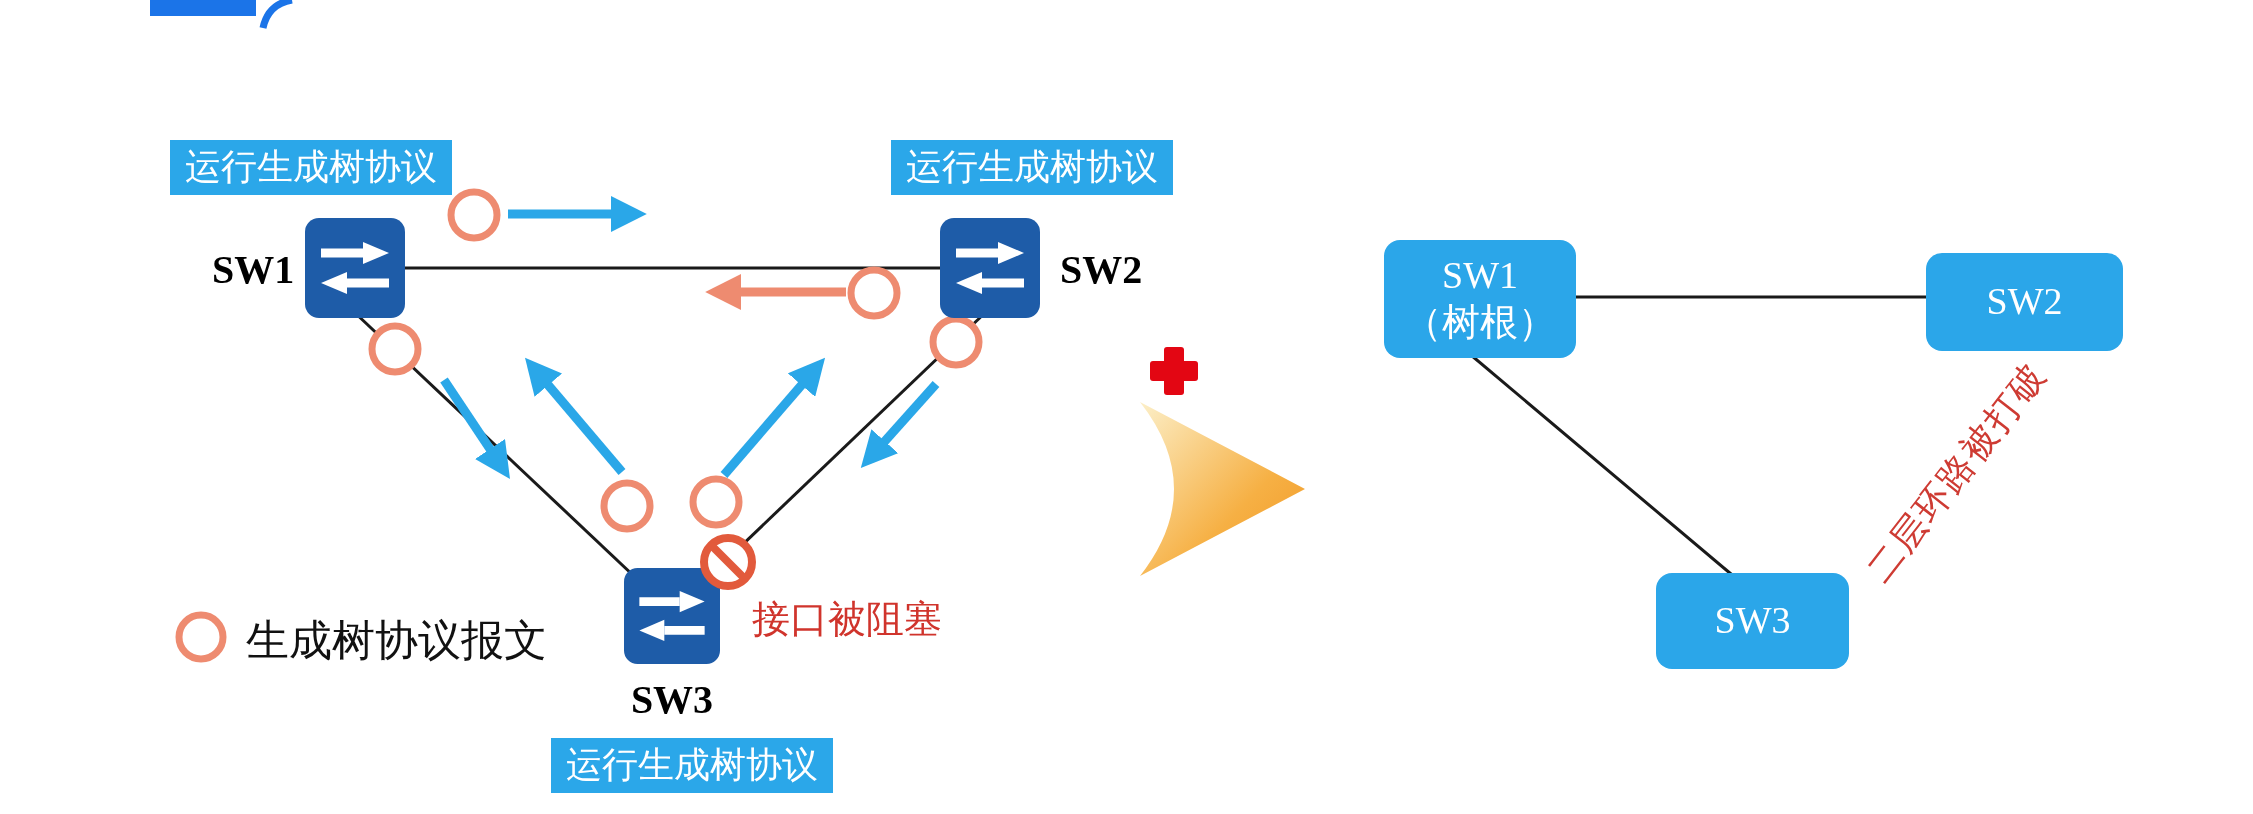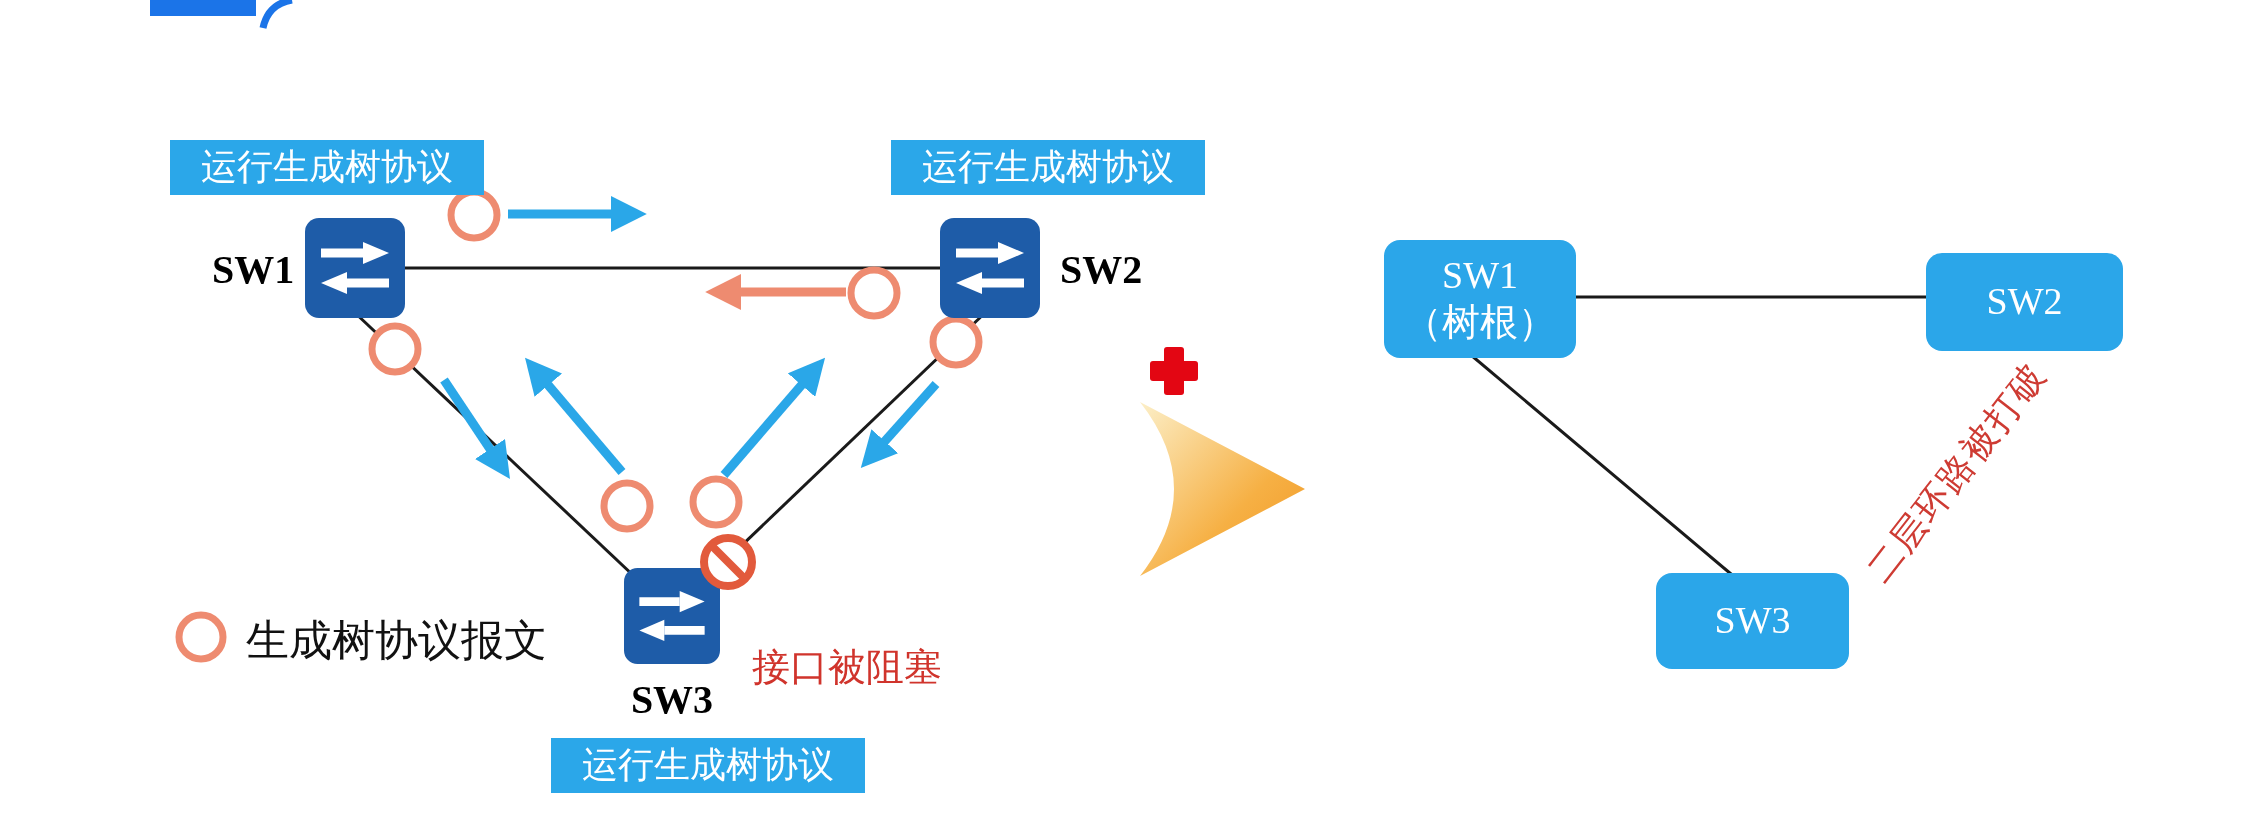--- a/index.html
+++ b/index.html
@@ -5,35 +5,35 @@
   * { margin:0; padding:0; box-sizing:border-box; }
   html,body { background:#ffffff; }
   .canvas {
     position:relative; width:2253px; height:814px; background:#fff; overflow:hidden;
     font-family:"Liberation Sans", sans-serif;
   }
   .overlay { position:absolute; left:0; top:0; z-index:1; }
   .abs { position:absolute; z-index:2; }
   .stp-label {
     background:var(--label-bg,#2BA7E9); color:#fff; font-size:36px;
-    padding:3px 31px; white-space:nowrap;
+    padding:3px 15px; white-space:nowrap;
   }
   .switch-box { width:100px; height:100px; }
   .switch-box svg { display:block; width:100%; height:100%; }
   .sw-name {
     font-family:"Liberation Serif", serif; font-weight:bold;
     font-size:40px; color:#000; white-space:nowrap;
   }
   .node {
     background:var(--node-fill,#2BA6E9); color:#fff; border-radius:16px;
     display:flex; flex-direction:column; align-items:center; justify-content:center;
     font-family:"Liberation Serif", serif; font-size:38px; line-height:1.25;
     text-align:center;
   }
-  .blocked-label { color:var(--blocked-text,#D0342C); font-size:38px; white-space:nowrap;margin-top:48px; }
+  .blocked-label { color:var(--blocked-text,#D0342C); font-size:38px; white-space:nowrap; }
   .legend-label  { color:#111; font-size:43px; white-space:nowrap; }
   .broken-label {
     color:var(--broken-text,#CE3B33); font-size:36px; letter-spacing:2px;
     width:290px; text-align:center; transform:rotate(-52deg); white-space:nowrap;
   }
   .nosign { position:absolute; z-index:3; }
 </style>
 </head>
 <body>
 

